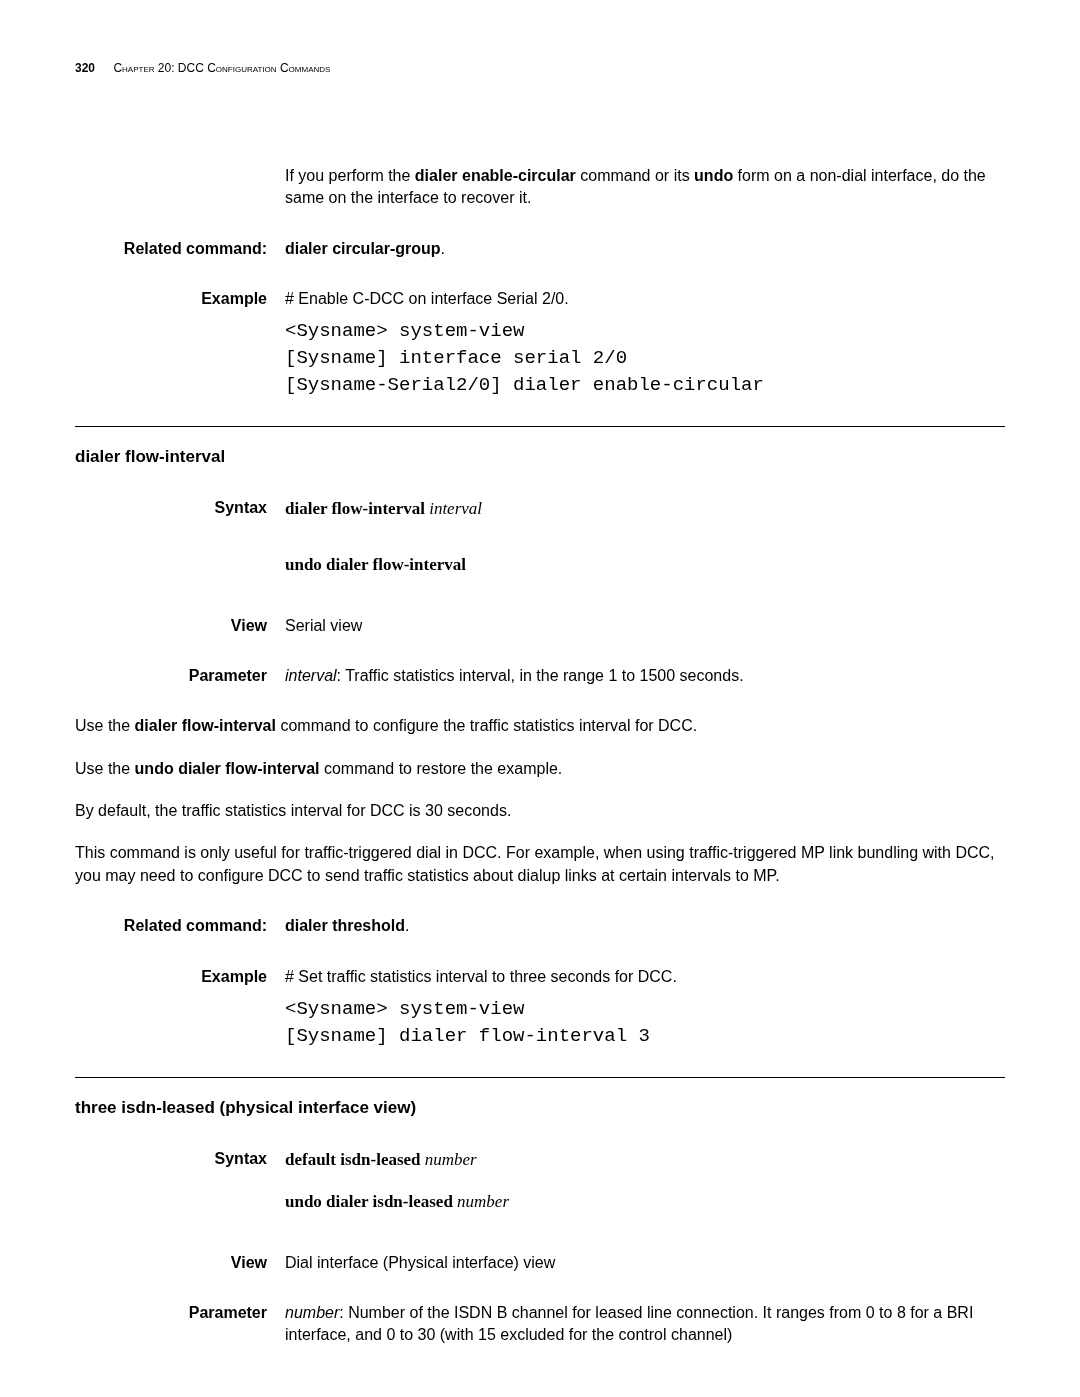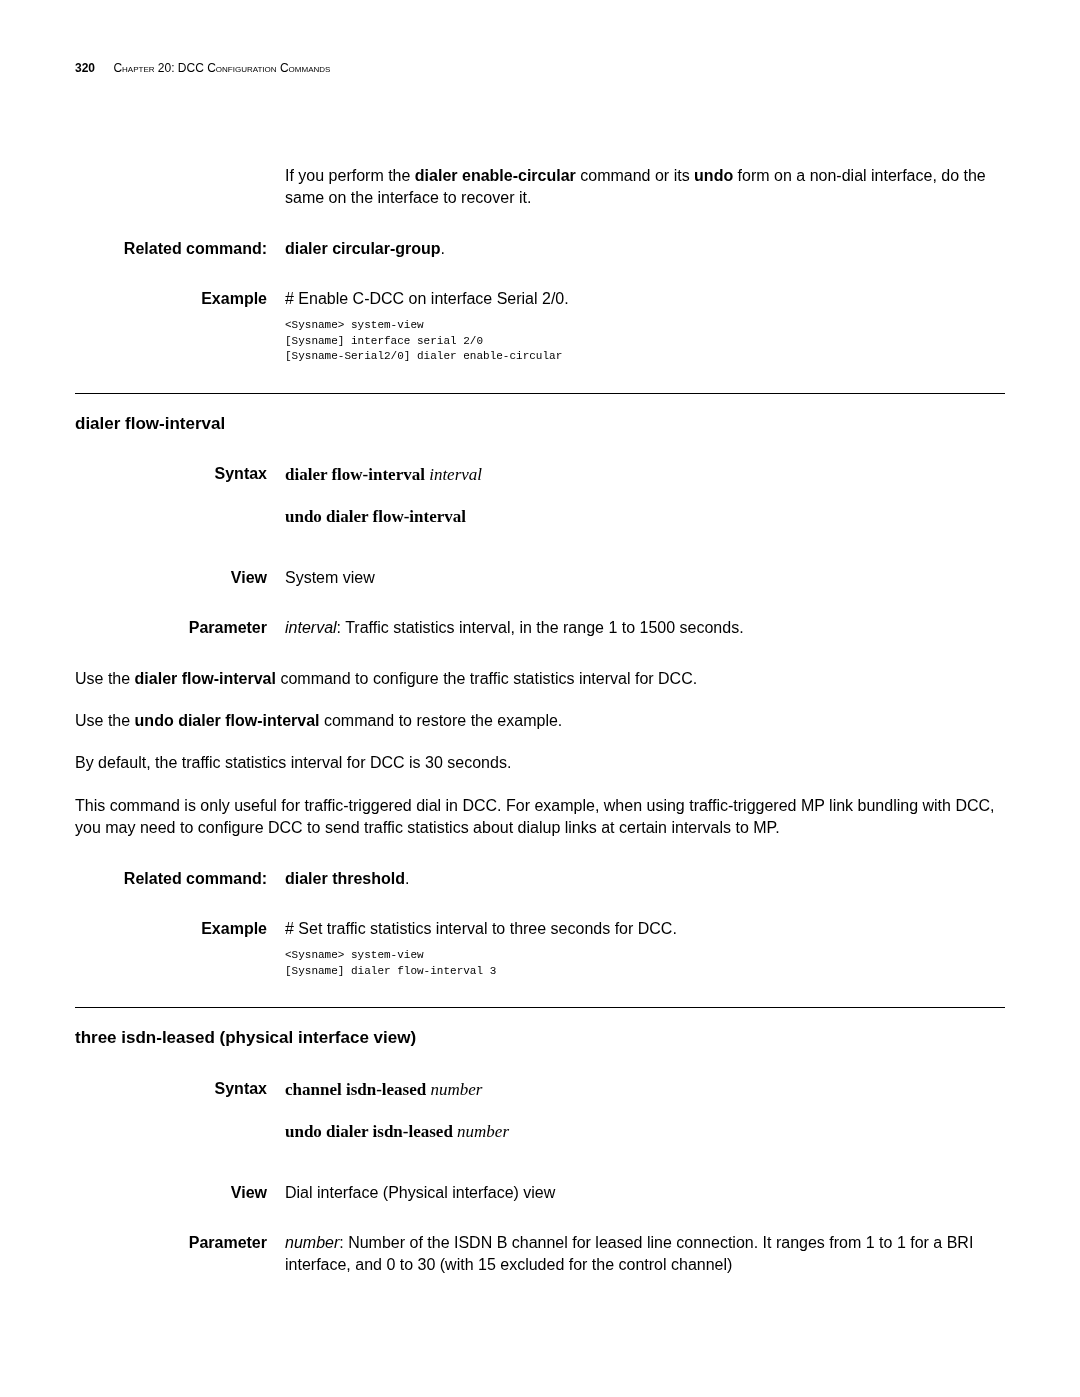--- a/index.html
+++ b/index.html
@@ -45,21 +45,21 @@
     border-top: 1px solid #000;
     margin: 28px 0 18px 0;
   }
   .section-heading {
     font-weight: bold;
     margin-bottom: 28px;
     font-size: 17px;
   }
   pre {
     font-family: "Courier New", monospace;
-    font-size: 11px;
+    font-size: 19px;
     margin: 8px 0 0 0;
     white-space: pre;
   }
   .bold { font-weight: bold; }
   .italic { font-style: italic; }
   .serif { font-family: "Times New Roman", Times, serif; font-size: 17px; }
   p { margin: 0 0 20px 0; }
   p:last-child { margin-bottom: 0; }
 </style>
 </head>
@@ -94,32 +94,32 @@
   </div>
 </div>
 
 <hr class="section-rule">
 
 <div class="section-heading">dialer flow-interval</div>
 
 <div class="row">
   <div class="label-col">Syntax</div>
   <div class="body-col serif">
-    <div style="margin-bottom:18px;">
+    <div style="margin-bottom:32px;">
       <span class="bold">dialer flow-interval</span><span class="italic"> interval</span>
     </div>
     <div class="bold">undo dialer flow-interval</div>
   </div>
 </div>
 
 <div style="height:20px;"></div>
 
 <div class="row gap-lg">
   <div class="label-col">View</div>
-  <div class="body-col">System view</div>
+  <div class="body-col">Serial view</div>
 </div>
 
 <div class="row gap-lg">
   <div class="label-col">Parameter</div>
   <div class="body-col">
     <span class="italic">interval</span><span>: Traffic statistics interval, in the range 1 to 1500 seconds.</span>
   </div>
 </div>
 
 <div class="row gap-lg">
@@ -148,33 +148,33 @@
 </div>
 
 <hr class="section-rule">
 
 <div class="section-heading">three isdn-leased (physical interface view)</div>
 
 <div class="row">
   <div class="label-col">Syntax</div>
   <div class="body-col serif">
     <div style="margin-bottom:18px;">
-      <span class="bold">channel isdn-leased</span><span class="italic"> number</span>
+      <span class="bold">default isdn-leased</span><span class="italic"> number</span>
     </div>
     <div>
       <span class="bold">undo dialer isdn-leased</span><span class="italic"> number</span>
     </div>
   </div>
 </div>
 
 <div style="height:20px;"></div>
 
 <div class="row gap-lg">
   <div class="label-col">View</div>
   <div class="body-col">Dial interface (Physical interface) view</div>
 </div>
 
 <div class="row">
   <div class="label-col">Parameter</div>
   <div class="body-col">
-    <span class="italic">number</span><span>: Number of the ISDN B channel for leased line connection. It ranges from 1 to 1 for a BRI interface, and 0 to 30 (with 15 excluded for the control channel)</span>
+    <span class="italic">number</span><span>: Number of the ISDN B channel for leased line connection. It ranges from 0 to 8 for a BRI interface, and 0 to 30 (with 15 excluded for the control channel)</span>
   </div>
 </div>
 
 </body></html>

